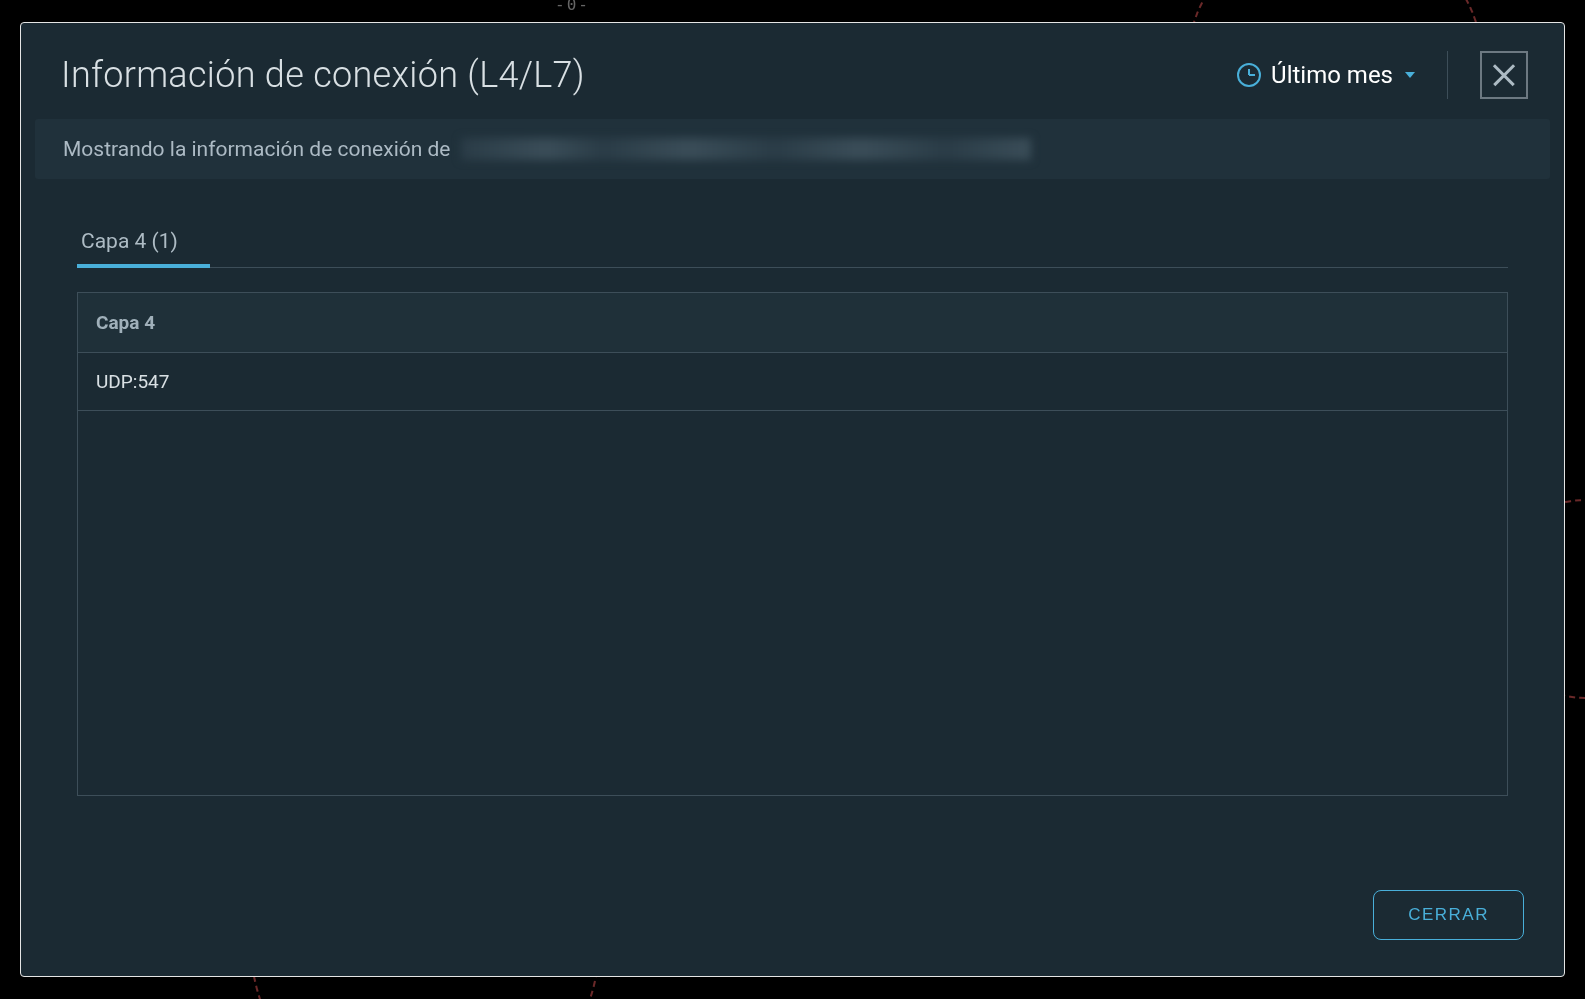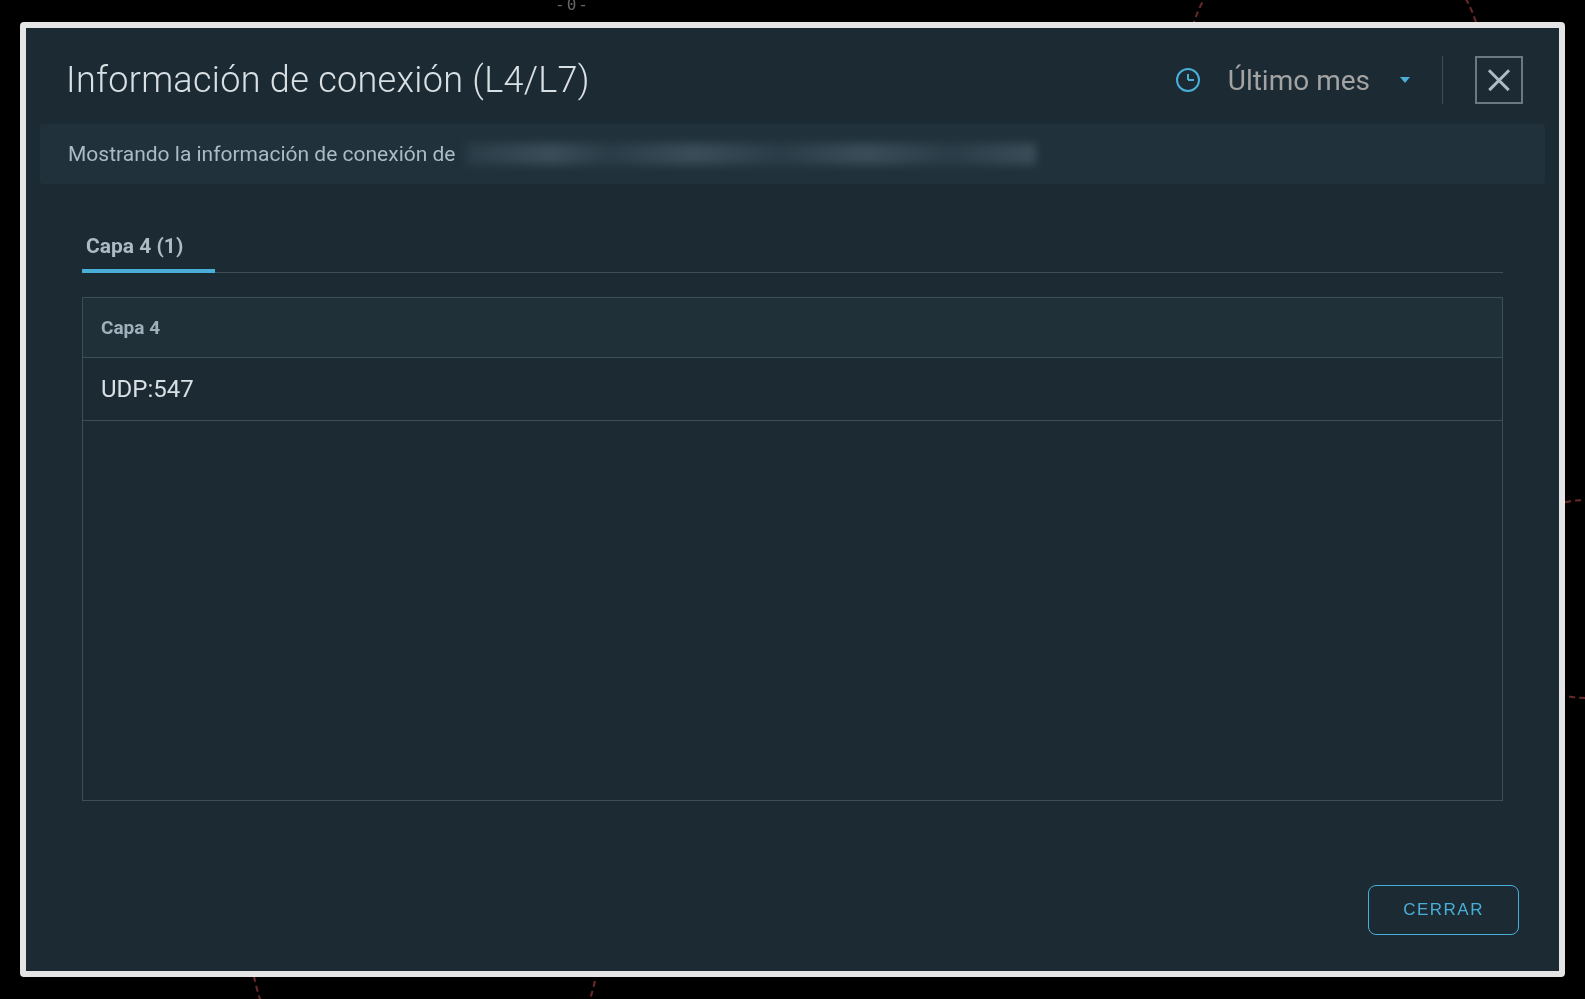--- a/index.html
+++ b/index.html
@@ -63,21 +63,21 @@
       width: 200px;
       height: 200px;
       border: 2px dashed #6b2929;
       border-radius: 50%;
     }
 
     .modal {
       width: 1545px;
       height: 955px;
       background: #1b2a33;
-      border: 6px solid #e5e5e5;
+      border: 1px solid #e5e5e5;
       border-radius: 4px;
       display: flex;
       flex-direction: column;
       position: relative;
       z-index: 10;
       justify-content: center;
     }
 
     .modal-header {
       display: flex;
@@ -95,23 +95,23 @@
 
     .header-actions {
       display: flex;
       align-items: center;
       gap: 32px;
     }
 
     .timeframe-selector {
       display: flex;
       align-items: center;
-      gap: 28px;
-      color: #a3a3a3;
-      font-size: 28px;
+      gap: 10px;
+      color: #ffffff;
+      font-size: 24px;
       cursor: pointer;
     }
 
     .clock-icon {
       width: 24px;
       height: 24px;
       border: 2.5px solid #49afd9;
       border-radius: 50%;
       position: relative;
       flex-shrink: 0;
@@ -222,21 +222,20 @@
       border-bottom: 1px solid #3d4e59;
     }
 
     .tab {
       padding: 10px 4px 14px 4px;
       color: #adbbc4;
       font-size: 21px;
       cursor: pointer;
       position: relative;
       margin-right: 8px;
-      font-weight: bold;
     }
 
     .tab.active::after {
       content: '';
       position: absolute;
       bottom: -1px;
       left: 0;
       right: -28px;
       height: 4px;
       background: #49afd9;
@@ -256,21 +255,21 @@
       border-bottom: 1px solid #3d4e59;
       color: #a0b0ba;
       font-size: 19px;
       font-weight: 700;
     }
 
     .table-row {
       padding: 17px 18px;
       border-bottom: 1px solid #3d4e59;
       color: #d9e0e4;
-      font-size: 24px;
+      font-size: 19px;
     }
 
     .table-empty {
       flex: 1;
     }
 
     .modal-footer {
       padding: 30px 40px 36px 0;
       display: flex;
       justify-content: flex-end;

